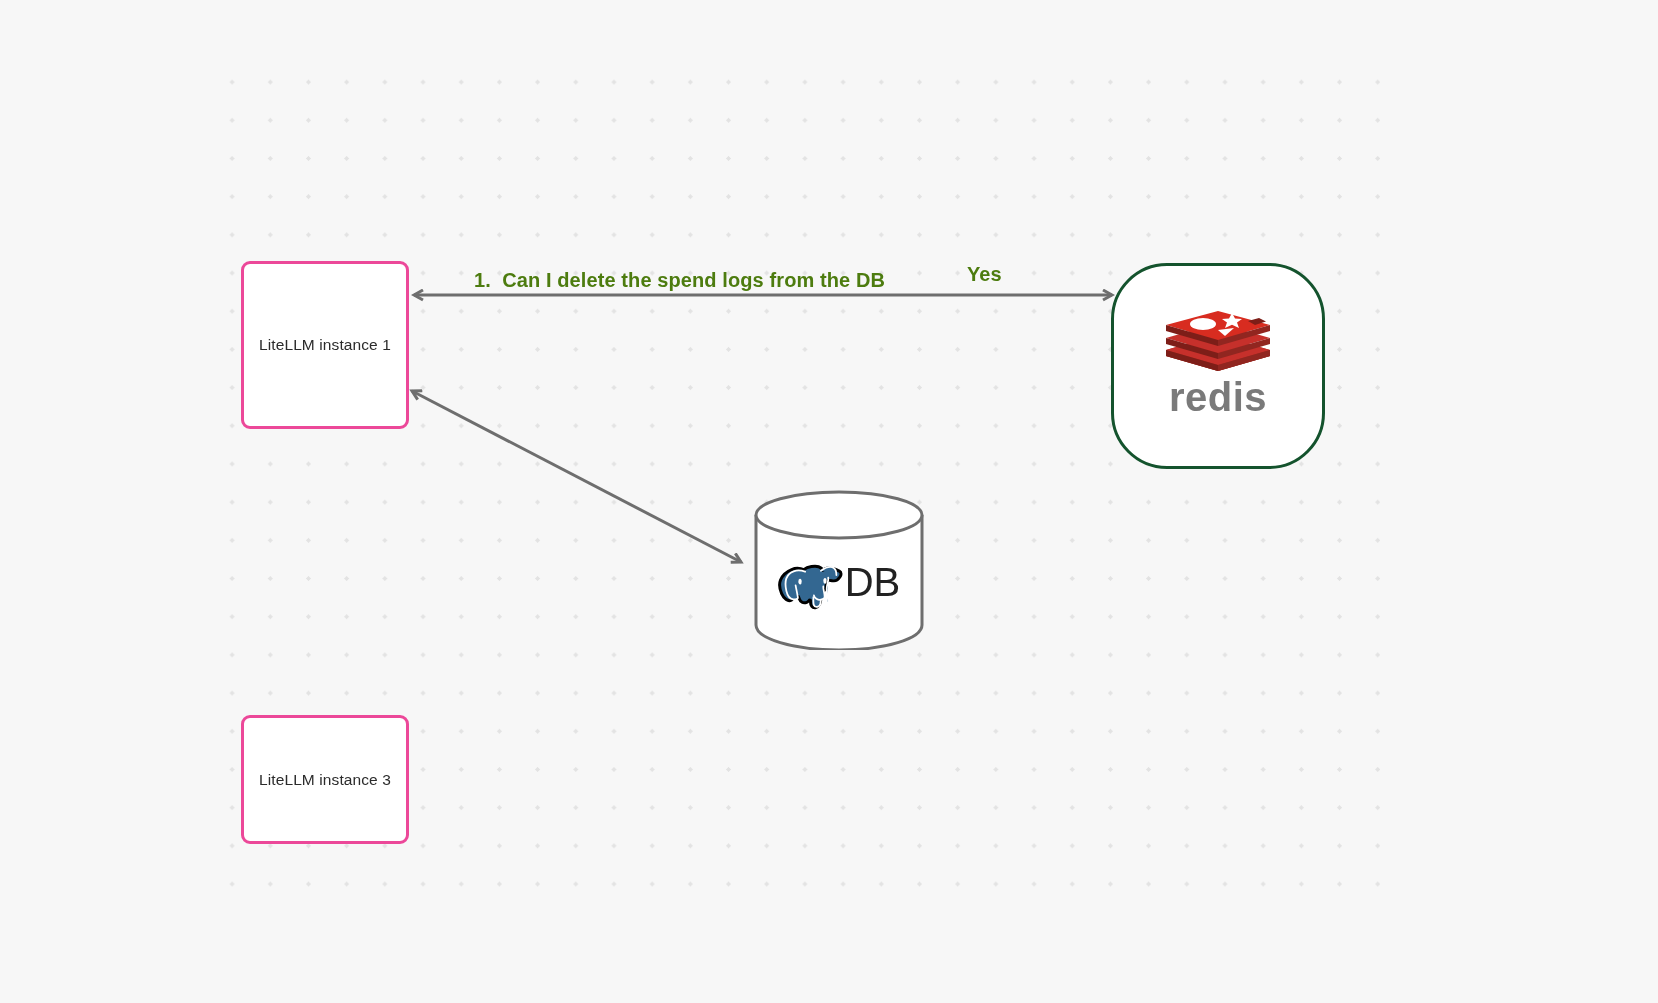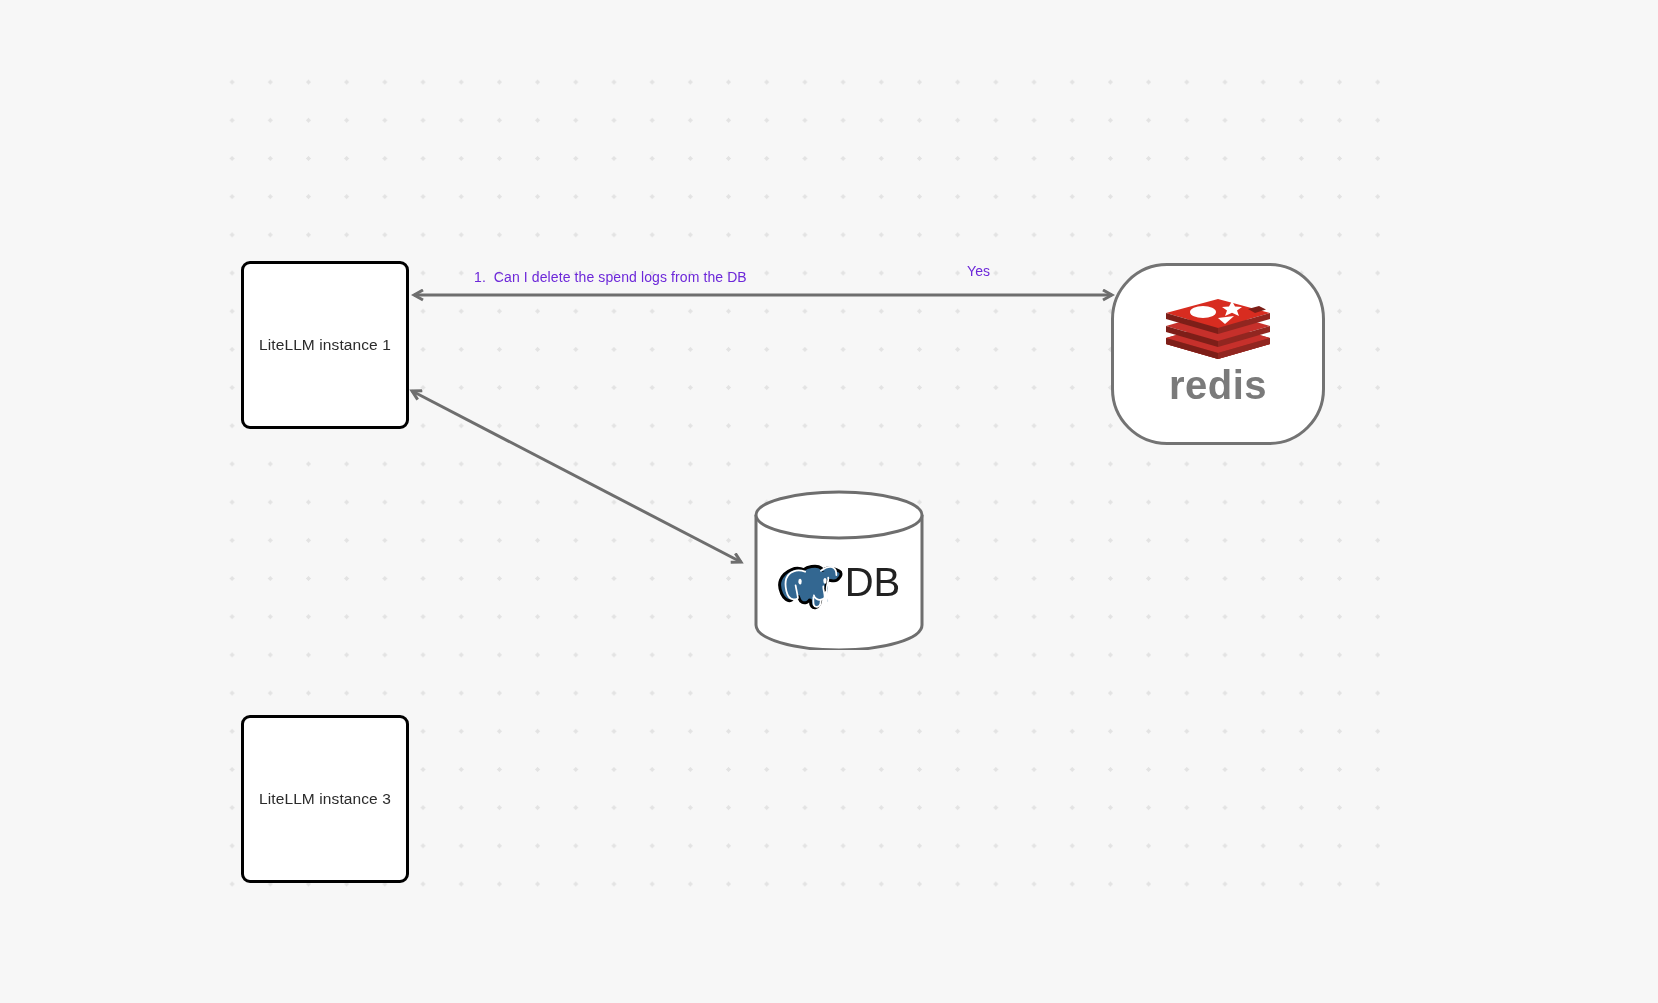--- a/index.html
+++ b/index.html
@@ -31,46 +31,46 @@
     background-image: radial-gradient(circle, #e3e3e3 2.1px, rgba(0,0,0,0) 2.2px);
     background-size: 38.2px 38.2px;
     background-position: 13px 13px;
     pointer-events: none;
   }
 
   
   .node-box {
     position: absolute;
     background: #ffffff;
-    border: 3px solid #000000;
+    border: 3px solid #ec4899;
     border-radius: 9px;
     display: flex;
     align-items: center;
     justify-content: center;
   }
   .node-label {
     font-size: 15.5px;
     color: #2b2b2b;
     letter-spacing: 0.1px;
     font-family: "Liberation Sans", sans-serif;
   }
 
   #box-instance-1 { left: 241px; top: 261px; width: 168px; height: 168px; }
   #box-instance-2 { left: 241px; top: 488px; width: 168px; height: 168px; }
-  #box-instance-3 { left: 241px; top: 715px; width: 168px; height: 168px; }
+  #box-instance-3 { left: 241px; top: 715px; width: 168px; height: 129px; }
 
   
   #node-redis {
     position: absolute;
     left: 1111px;
     top: 263px;
     width: 214px;
-    height: 182px;
+    height: 206px;
     background: #ffffff;
-    border: 3px solid #737373;
+    border: 3px solid #14532d;
     border-radius: 56px;
     display: flex;
     flex-direction: column;
     align-items: center;
     justify-content: center;
   }
   #redis-logo-wrap {
     display: flex;
     flex-direction: column;
     align-items: center;
@@ -112,23 +112,23 @@
     font-size: 40px;
     font-weight: 400;
     color: #222;
     line-height: 1;
   }
 
   
   .edge-label {
     position: absolute;
     font-family: "Liberation Sans", sans-serif;
-    font-weight: 400;
-    color: #6d28d9;
-    font-size: 14px;
+    font-weight: 700;
+    color: #4d7c0f;
+    font-size: 20px;
     white-space: pre;
     letter-spacing: 0.1px;
   }
   #label-step-1 { left: 474px; top: 269px; }
   #label-yes    { left: 967px; top: 263px; }
   #label-step-2 { left: 552px; top: 436px; }
 
   svg.edges {
     position: absolute;
     left: 0; top: 0;

